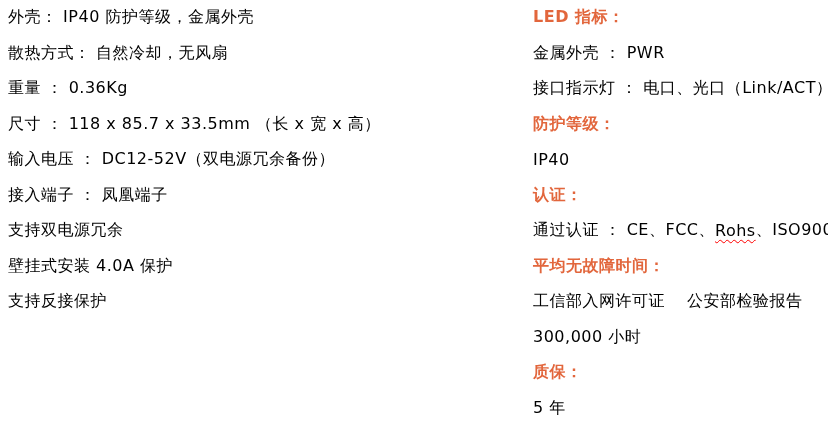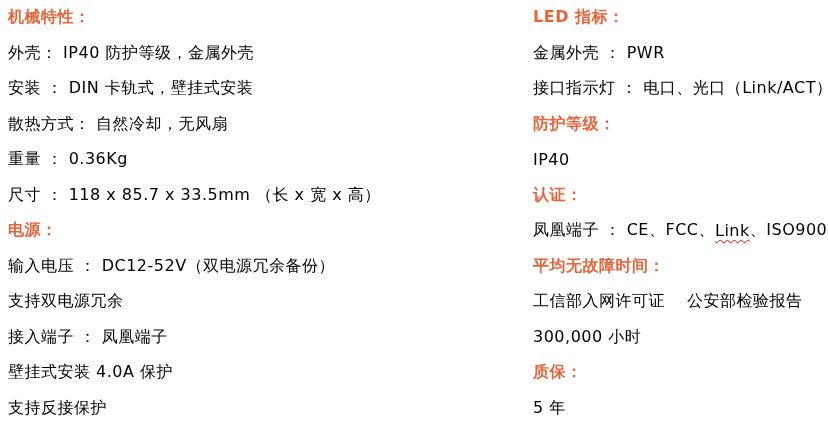--- a/index.html
+++ b/index.html
@@ -41,44 +41,41 @@
     text-decoration-thickness: 1px;
     text-underline-offset: 3px;
   }
 </style>
 </head>
 <body>
 
 <div class="doc">
 
   <div class="col col-left">
-    <div class="row heading">机械特性：</div>
     <div class="row body">外壳： IP40 防护等级，金属外壳</div>
-    <div class="row body">安装 ： DIN 卡轨式，壁挂式安装</div>
     <div class="row body">散热方式： 自然冷却，无风扇</div>
     <div class="row body">重量 ： 0.36Kg</div>
     <div class="row body">尺寸 ： 118 x 85.7 x 33.5mm （长 x 宽 x 高）</div>
-    <div class="row heading">电源：</div>
     <div class="row body">输入电压 ： DC12-52V（双电源冗余备份）</div>
+    <div class="row body">接入端子 ： 凤凰端子</div>
     <div class="row body">支持双电源冗余</div>
-    <div class="row body">接入端子 ： 凤凰端子</div>
     <div class="row body">壁挂式安装 4.0A 保护</div>
     <div class="row body">支持反接保护</div>
   </div>
 
   <div class="col col-right">
     <div class="row heading">LED 指标：</div>
     <div class="row body">金属外壳 ： PWR</div>
     <div class="row body">接口指示灯 ： 电口、光口（Link/ACT）</div>
     <div class="row heading">防护等级：</div>
     <div class="row body">IP40</div>
     <div class="row heading">认证：</div>
     <div class="row body">
-        <span>凤凰端子 ： CE、FCC、</span>
-        <span class="misspelled">Link</span>
+        <span>通过认证 ： CE、FCC、</span>
+        <span class="misspelled">Rohs</span>
         <span>、ISO9001：2008</span>
       </div>
     <div class="row heading">平均无故障时间：</div>
     <div class="row body">工信部入网许可证　 公安部检验报告</div>
     <div class="row body">300,000 小时</div>
     <div class="row heading">质保：</div>
     <div class="row body">5 年</div>
   </div>
 
 </div>

